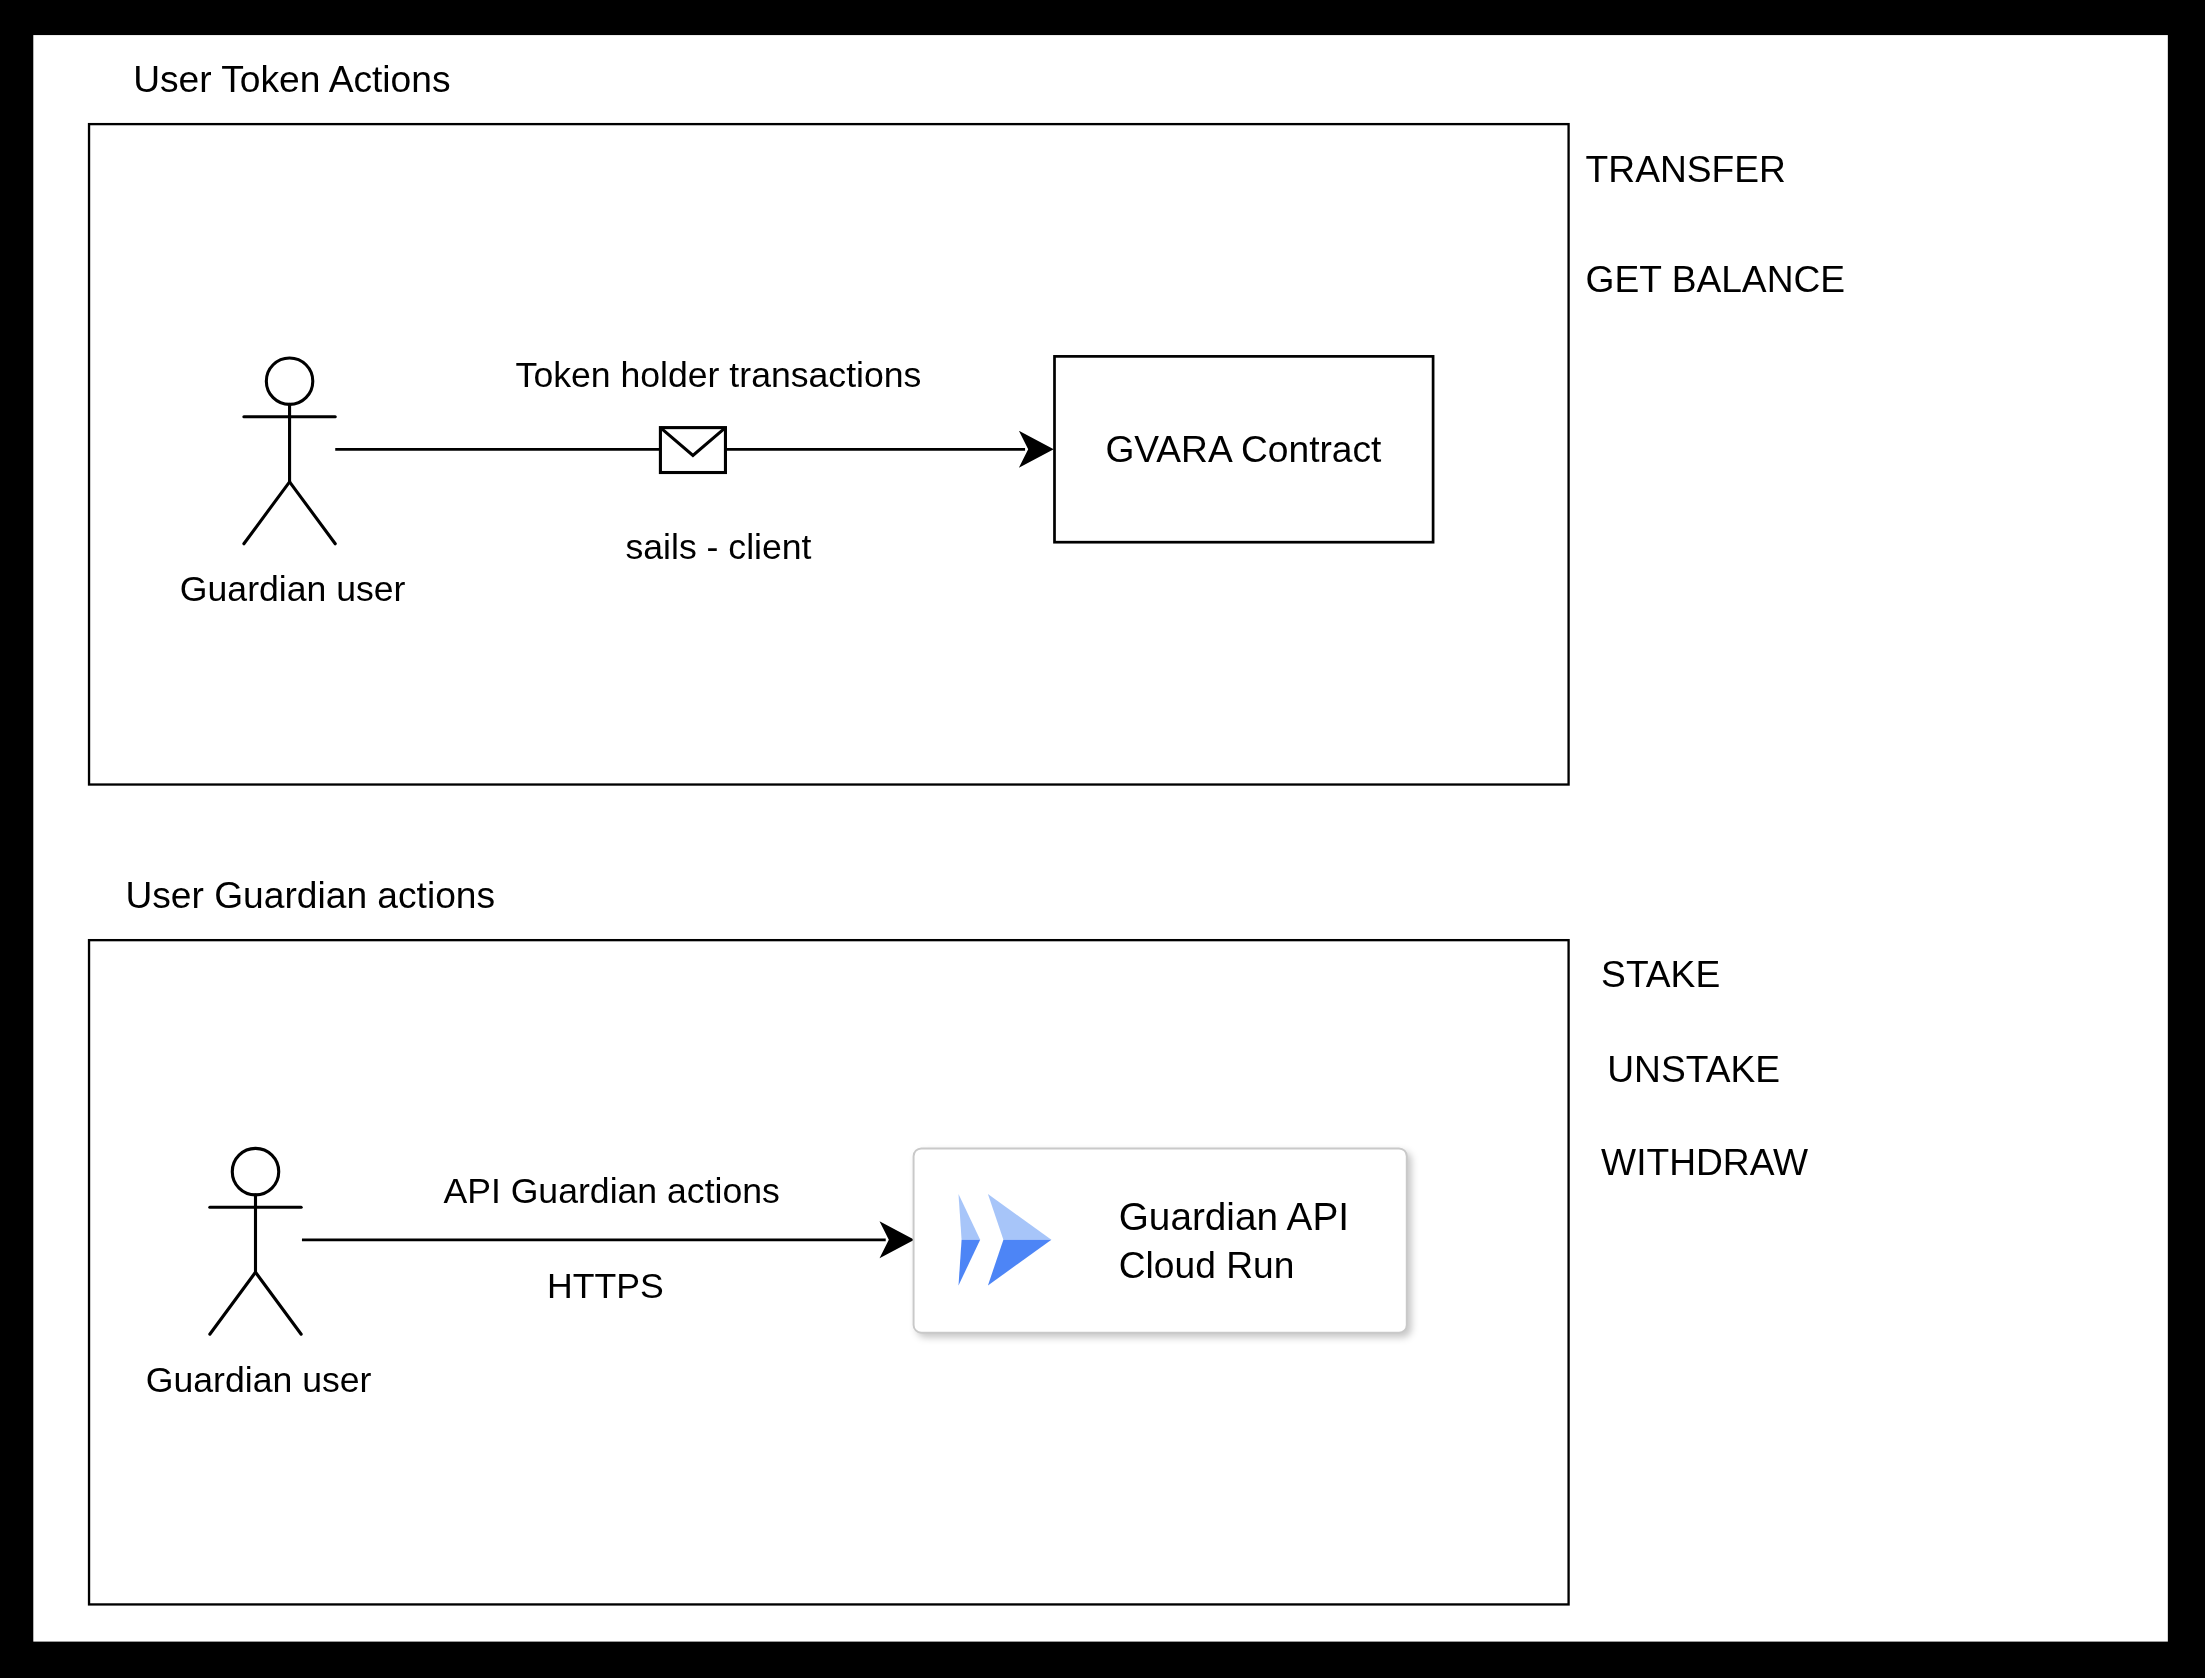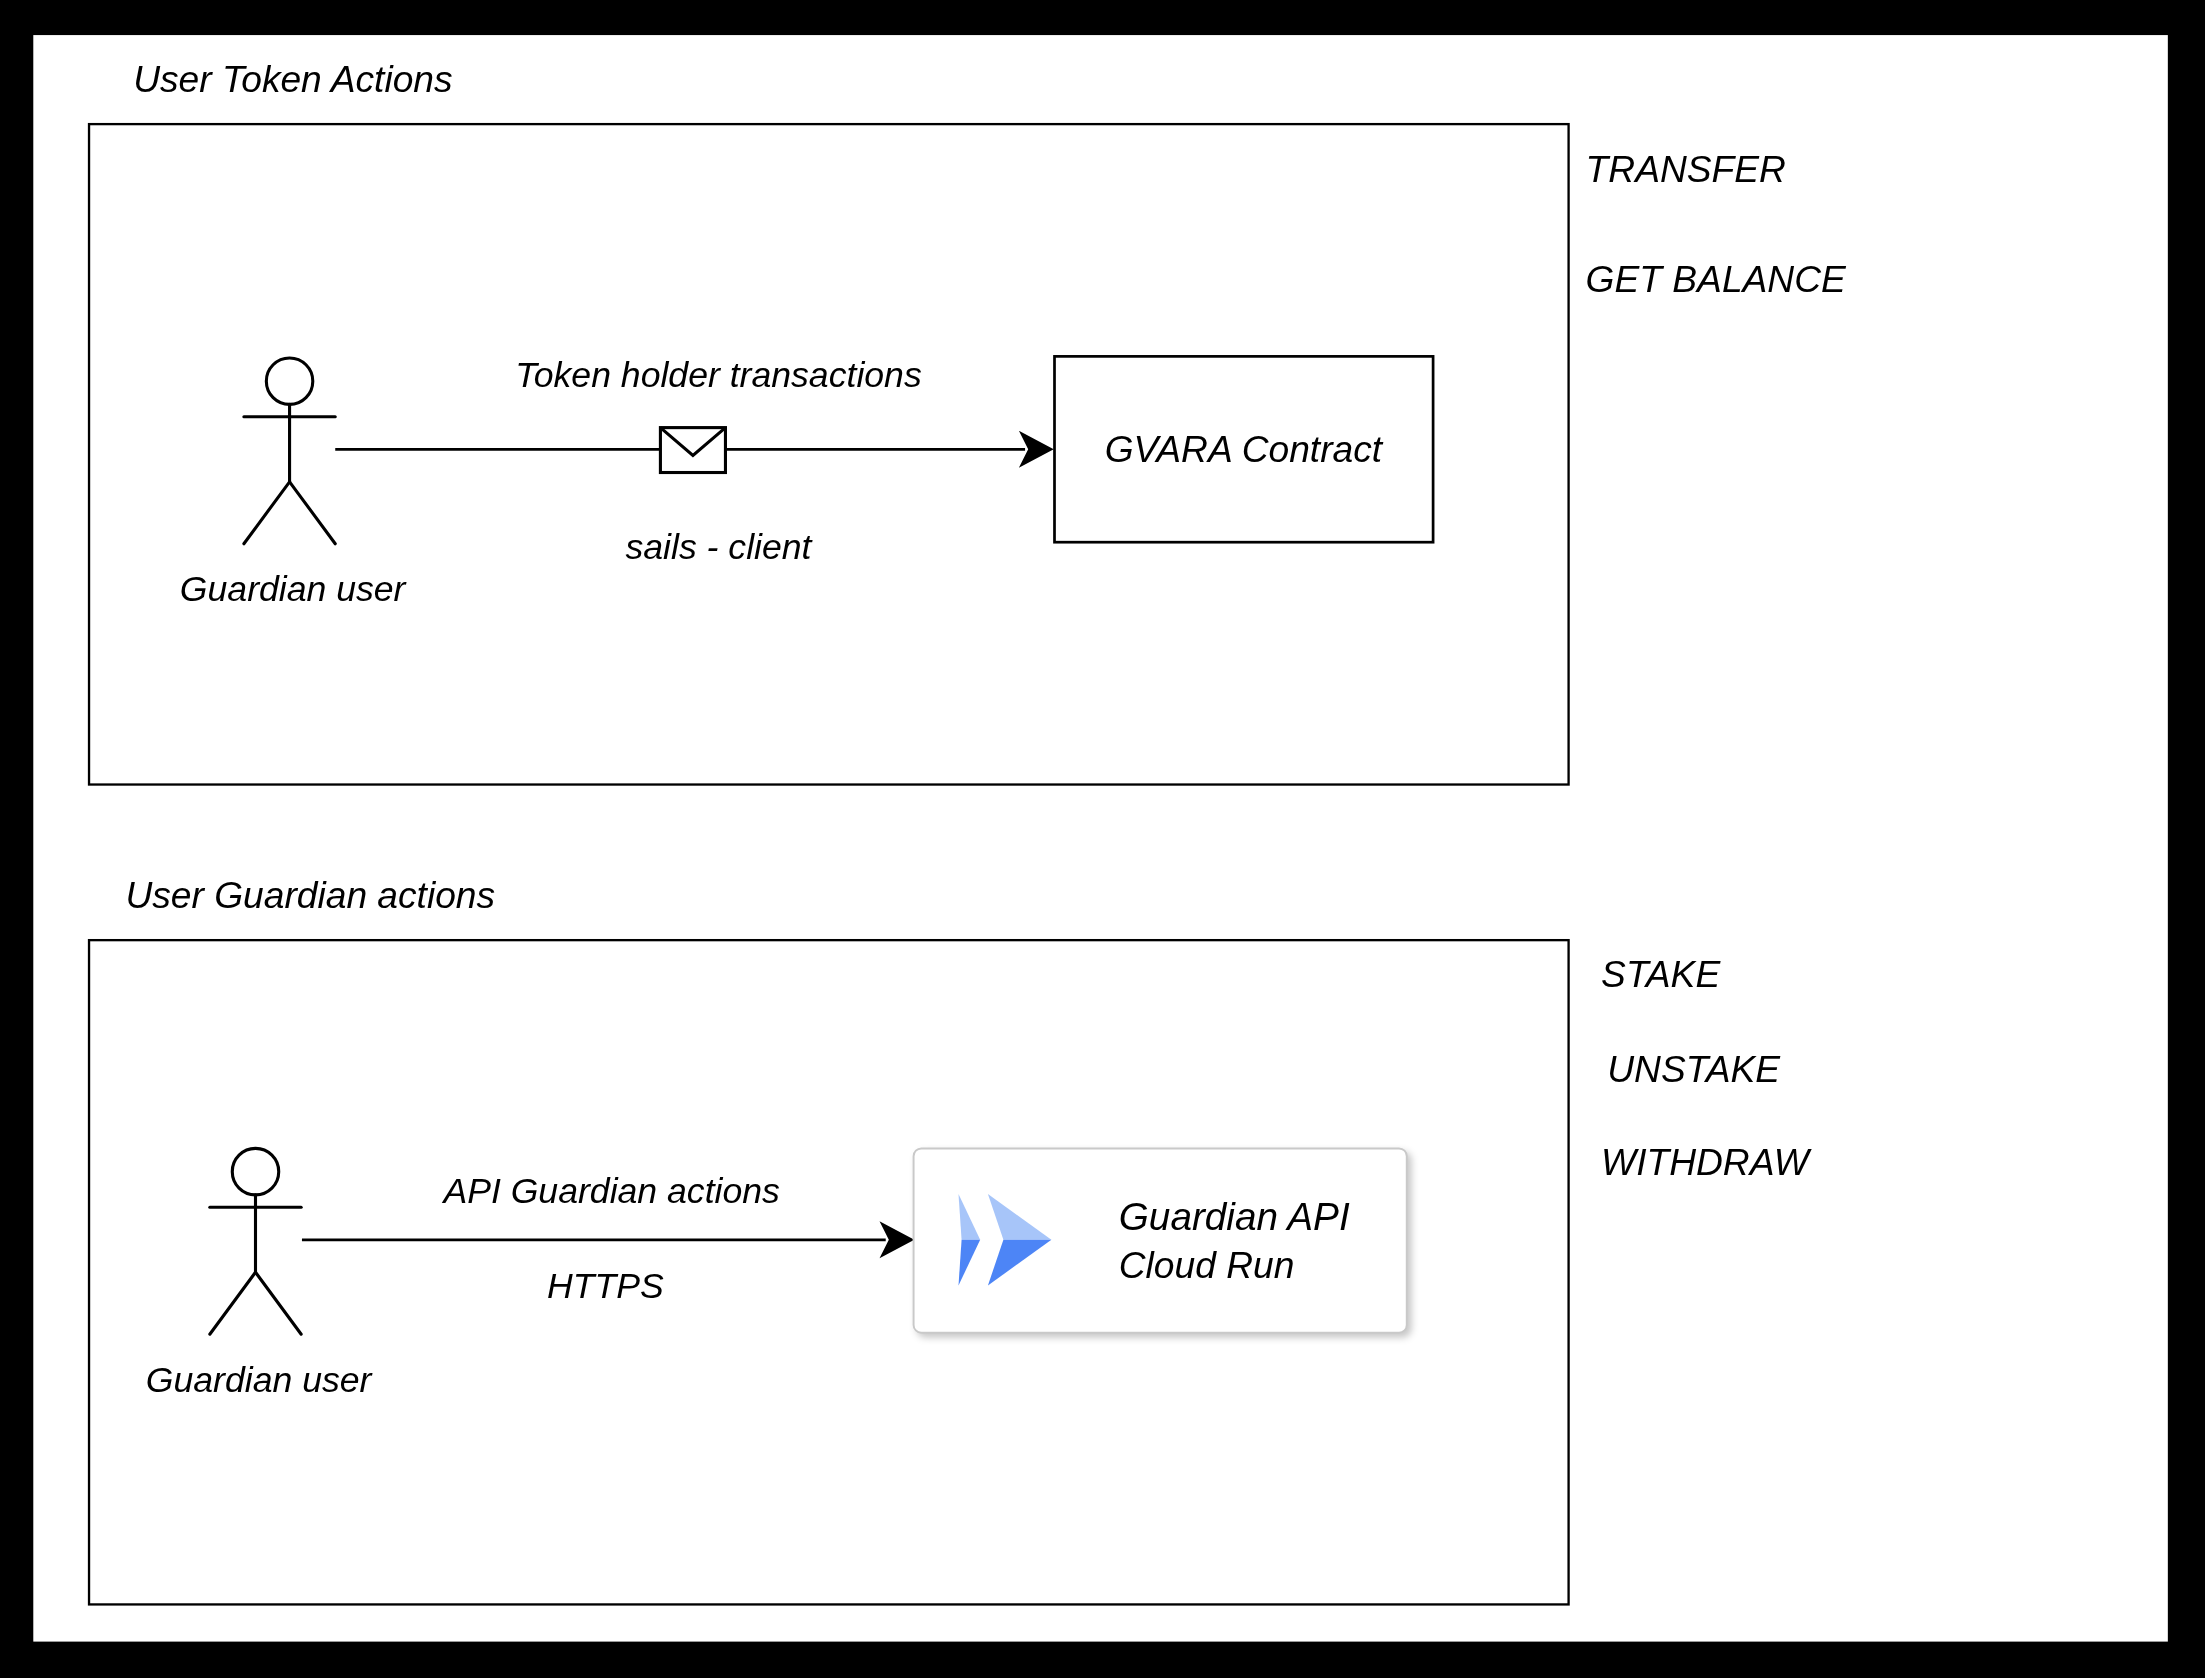--- a/index.html
+++ b/index.html
@@ -1,16 +1,16 @@
 <!DOCTYPE html>
 <html style="font-size:12.4px"><head>
 <meta charset="utf-8">
 <style>
   html,body { margin:0; padding:0; background:#000; }
-  .stage { width:1824px; height:1679px; position:relative;font-style:italic; }
+  .stage { width:1824px; height:1679px; position:relative; }
   svg { display:block; }
   text { font-family:"Liberation Sans", sans-serif; fill:#000000; }
   .t-title  { font-size:48px; }
   .t-label  { font-size:46px; }
   .t-action { font-size:48px; }
   .t-box    { font-size:48px; }
   .t-card-title { font-size:50px; }
   .t-card-sub   { font-size:48px; }
   .boundary { fill:none; stroke:#000; stroke-width:3; }
   .shape    { fill:#fff; stroke:#000; stroke-width:3.5; }

